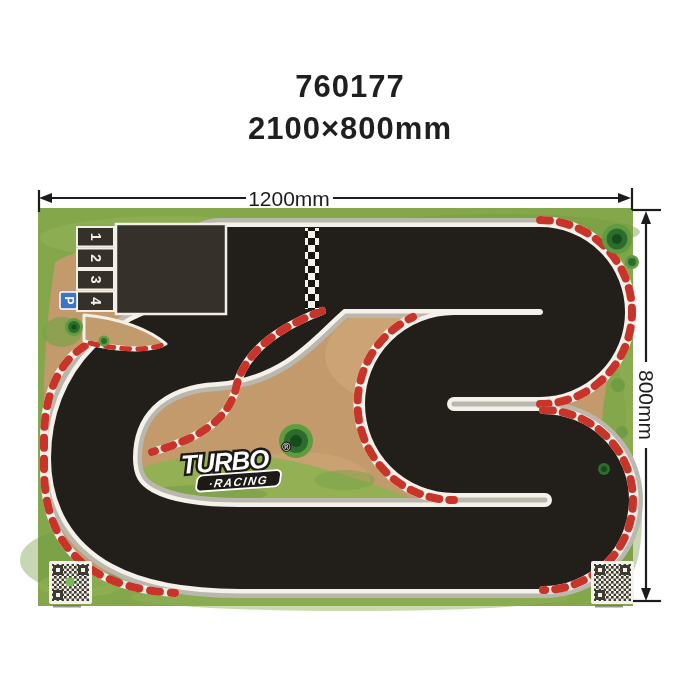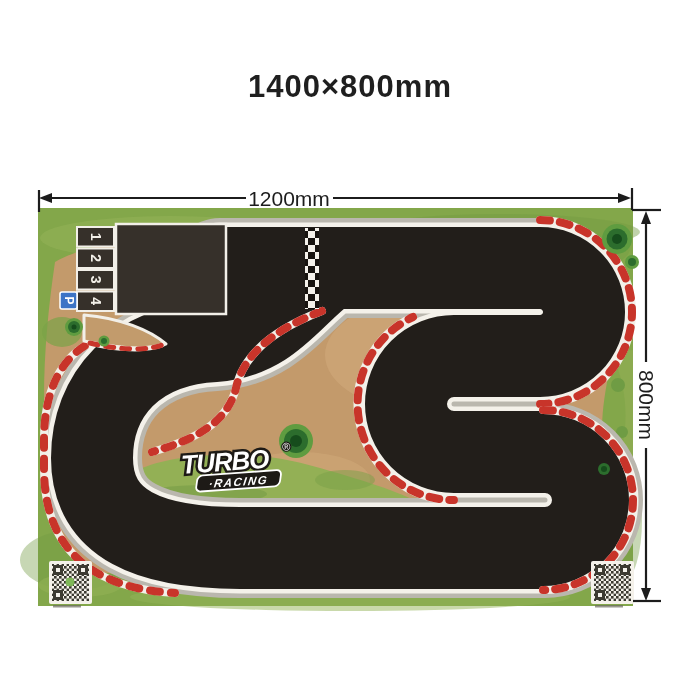--- a/index.html
+++ b/index.html
@@ -9,21 +9,22 @@
   .title-line{font-size:31px;font-weight:700;line-height:1.35;letter-spacing:1px;}
   #mat-svg{position:absolute;left:0;top:0;}
   text{font-family:"Liberation Sans","DejaVu Sans",sans-serif;}
 </style>
 </head>
 <body>
 
 <div id="stage">
 
   <div class="title-block">
-    <div class="title-line">1400×800mm</div>
+    <div class="title-line">760177</div>
+    <div class="title-line">2100×800mm</div>
   </div>
 
   <svg id="mat-svg" width="700" height="700" viewBox="0 0 700 700">
     <defs>
       <pattern id="chk" width="14" height="14" patternUnits="userSpaceOnUse">
         <rect x="0" y="0" width="14" height="14" fill="#f4f1ea"></rect>
         <rect x="0" y="0" width="7" height="7" fill="#17130f"></rect>
         <rect x="7" y="7" width="7" height="7" fill="#17130f"></rect>
       </pattern>
       <pattern id="qr" width="5" height="5" patternUnits="userSpaceOnUse">

